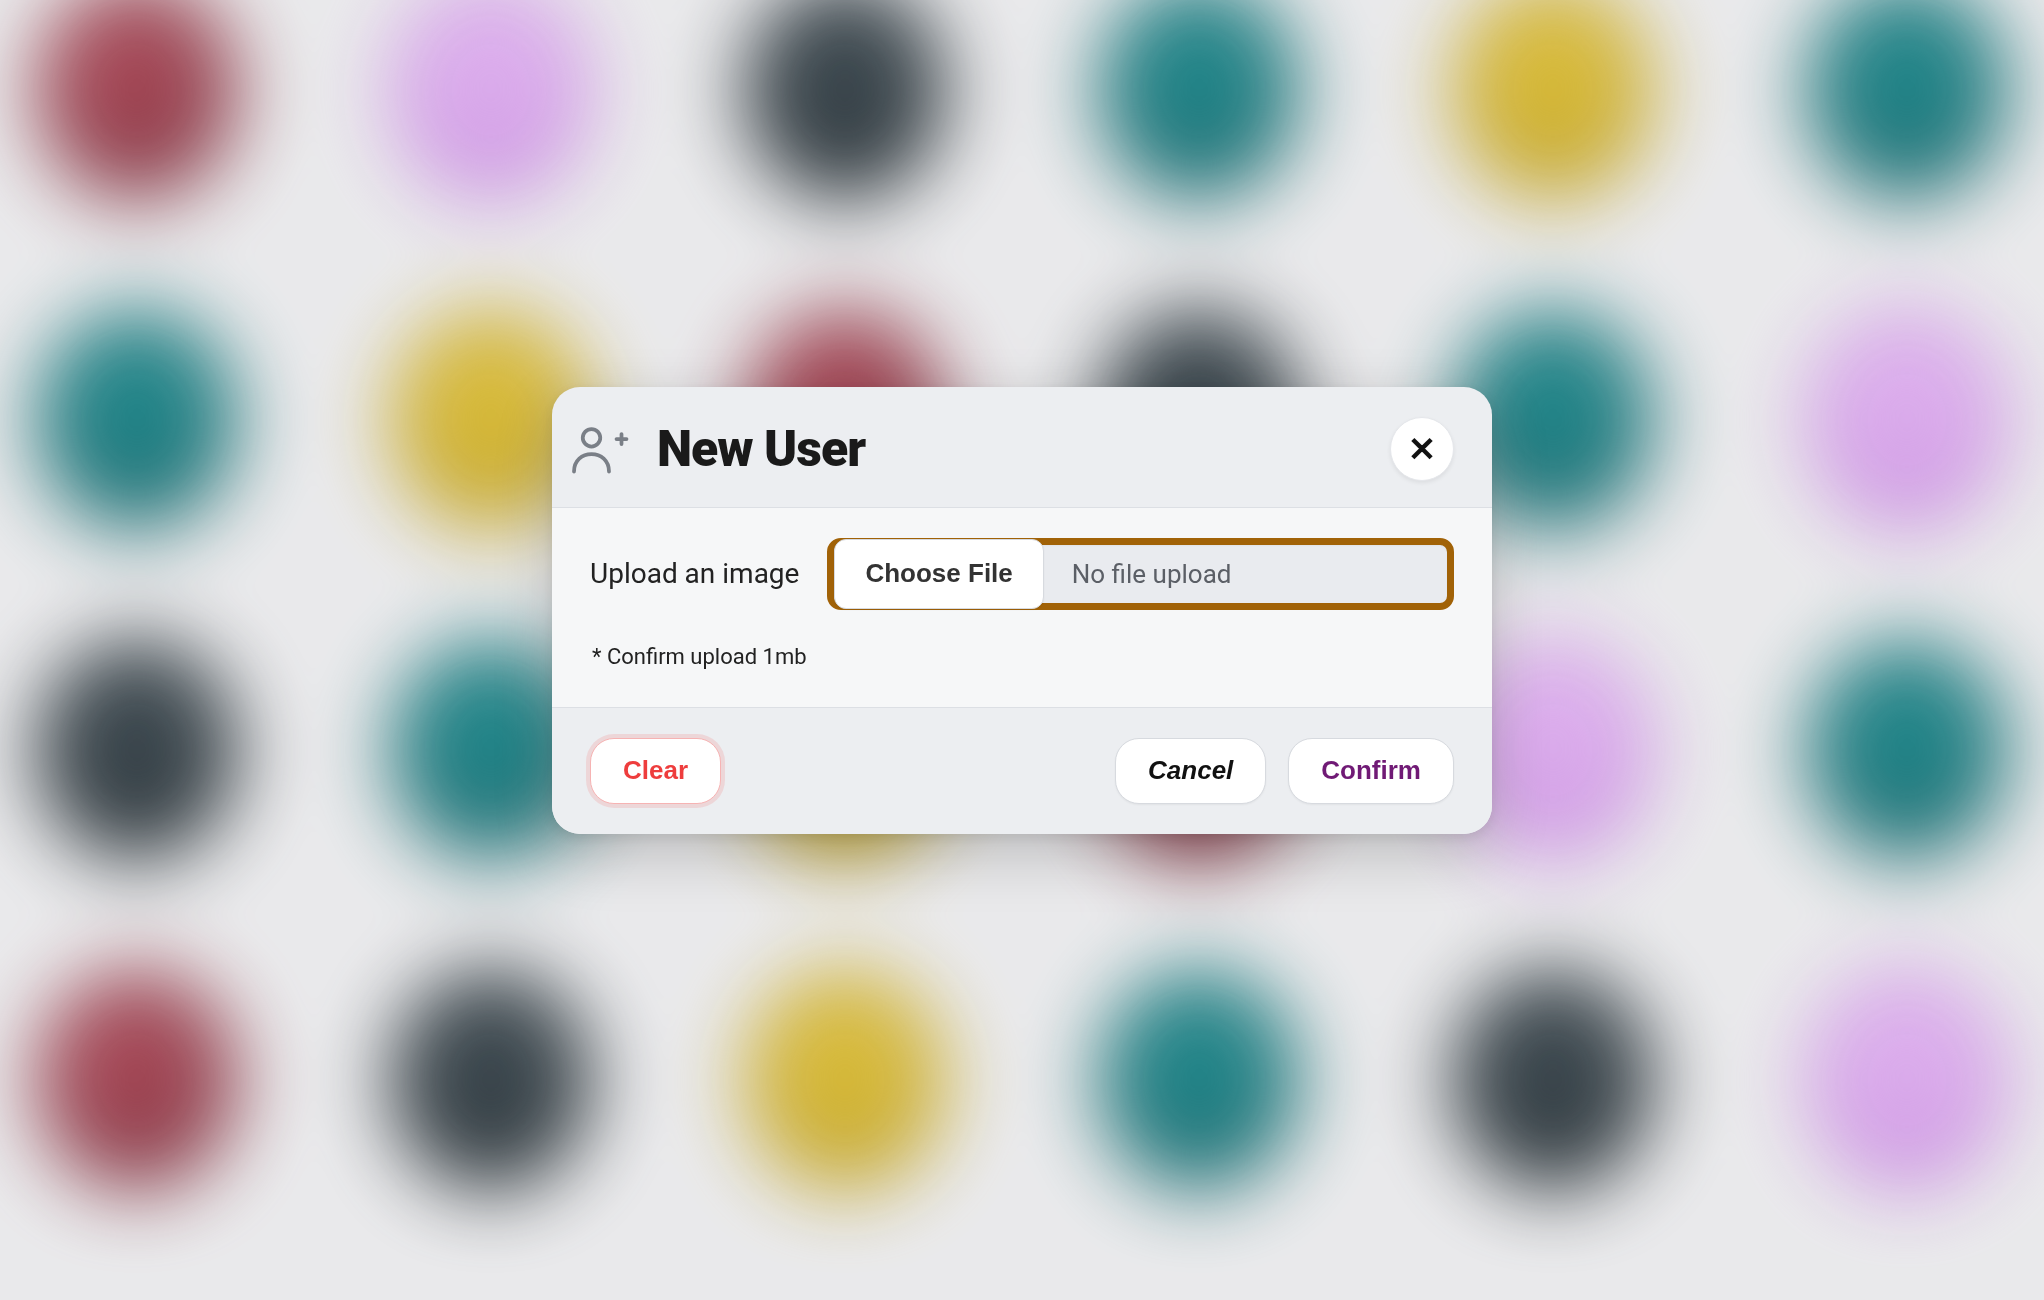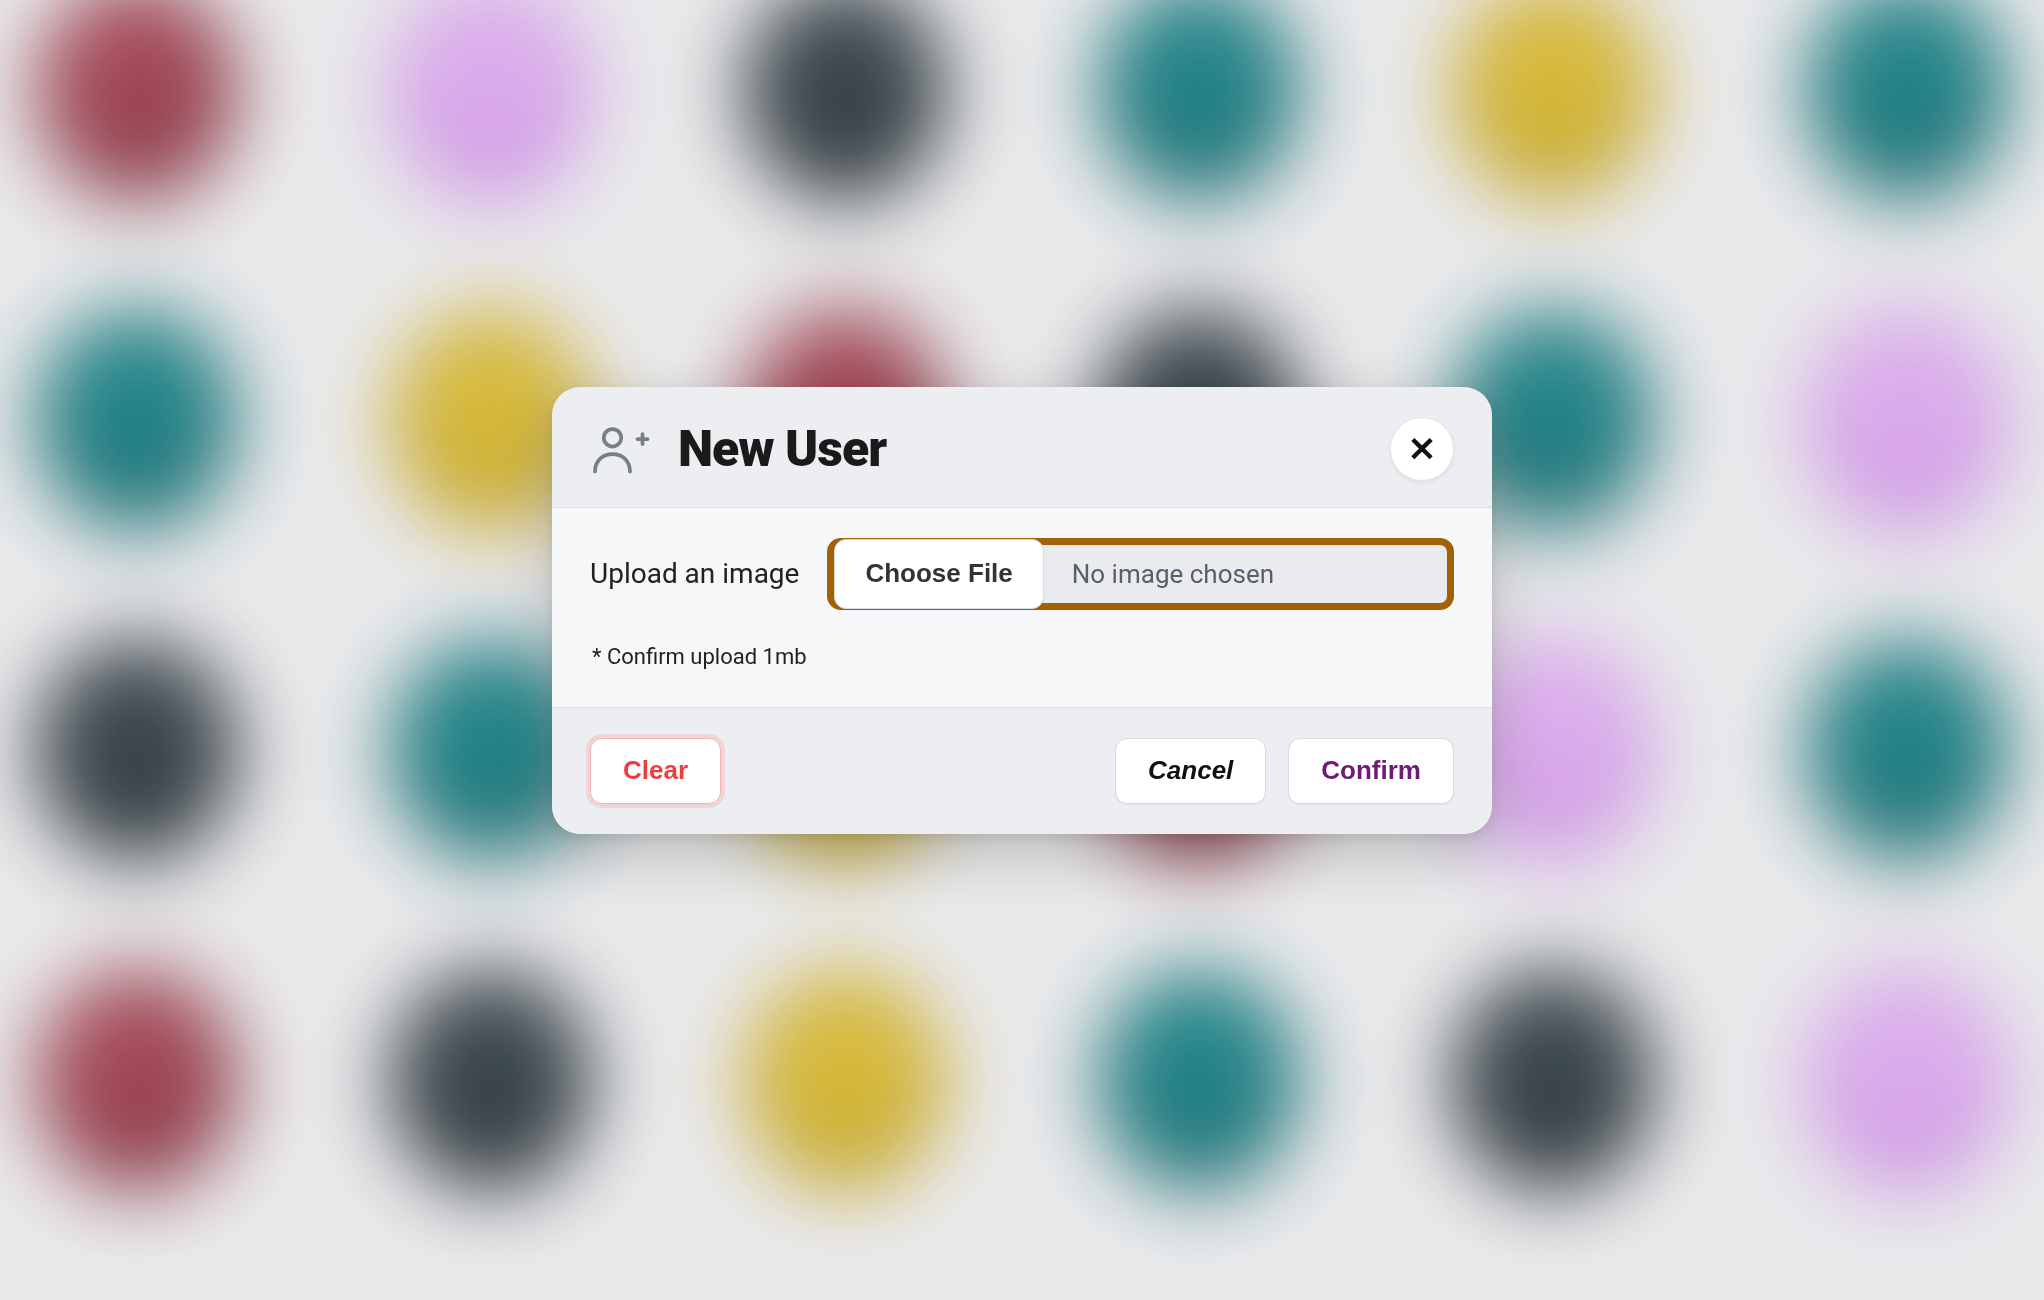--- a/index.html
+++ b/index.html
@@ -47,21 +47,21 @@
     background: #eceef1;
     border-radius: 28px;
     box-shadow: 0 20px 60px rgba(0,0,0,.20), 0 4px 12px rgba(0,0,0,.08);
     overflow: hidden;
     transform: translateY(-40px);
   }
 
   .modal-header {
     display: flex;
     align-items: center;
-    padding: 30px 38px 26px 38px;
+    padding: 30px 38px 26px 17px;
     gap: 22px;
     border-bottom: 1px solid #dcdfe4;
   }
   .modal-title {
     font-size: 50px;
     font-weight: 900;
     letter-spacing: -1px;
     color: #1a1a1a;
   }
   .header-icon {
@@ -138,21 +138,21 @@
     background: #eceef1;
     border-top: 1px solid #dcdfe4;
     padding: 30px 38px;
     display: flex;
     align-items: center;
     gap: 22px;
   }
   .btn {
     height: 66px;
     padding: 0 32px;
-    border-radius: 12px;
+    border-radius: 24px;
     background: #fff;
     border: 1px solid #d7dadf;
     font-size: 26px;
     font-weight: 700;
     cursor: pointer;
     box-shadow: 0 1px 2px rgba(0,0,0,.05);
   }
   .btn-clear {
     color: #ee3d3d;
     border: 1px solid #f6b3b3;
@@ -208,21 +208,21 @@
       <button class="close-btn">
         <span>✕</span>
       </button>
     </div>
 
     <div class="modal-body">
       <div class="upload-row">
         <span class="upload-label">Upload an image</span>
         <div class="file-picker">
           <button class="choose-file-btn">Choose File</button>
-          <span class="file-status">No image chosen</span>
+          <span class="file-status">No file upload</span>
         </div>
       </div>
       <div class="hint">* Confirm upload 1mb</div>
     </div>
 
     <div class="modal-footer">
       <button class="btn btn-clear">Clear</button>
       <div class="spacer"></div>
       <button class="btn btn-cancel">Cancel</button>
       <button class="btn btn-confirm">Confirm</button>

